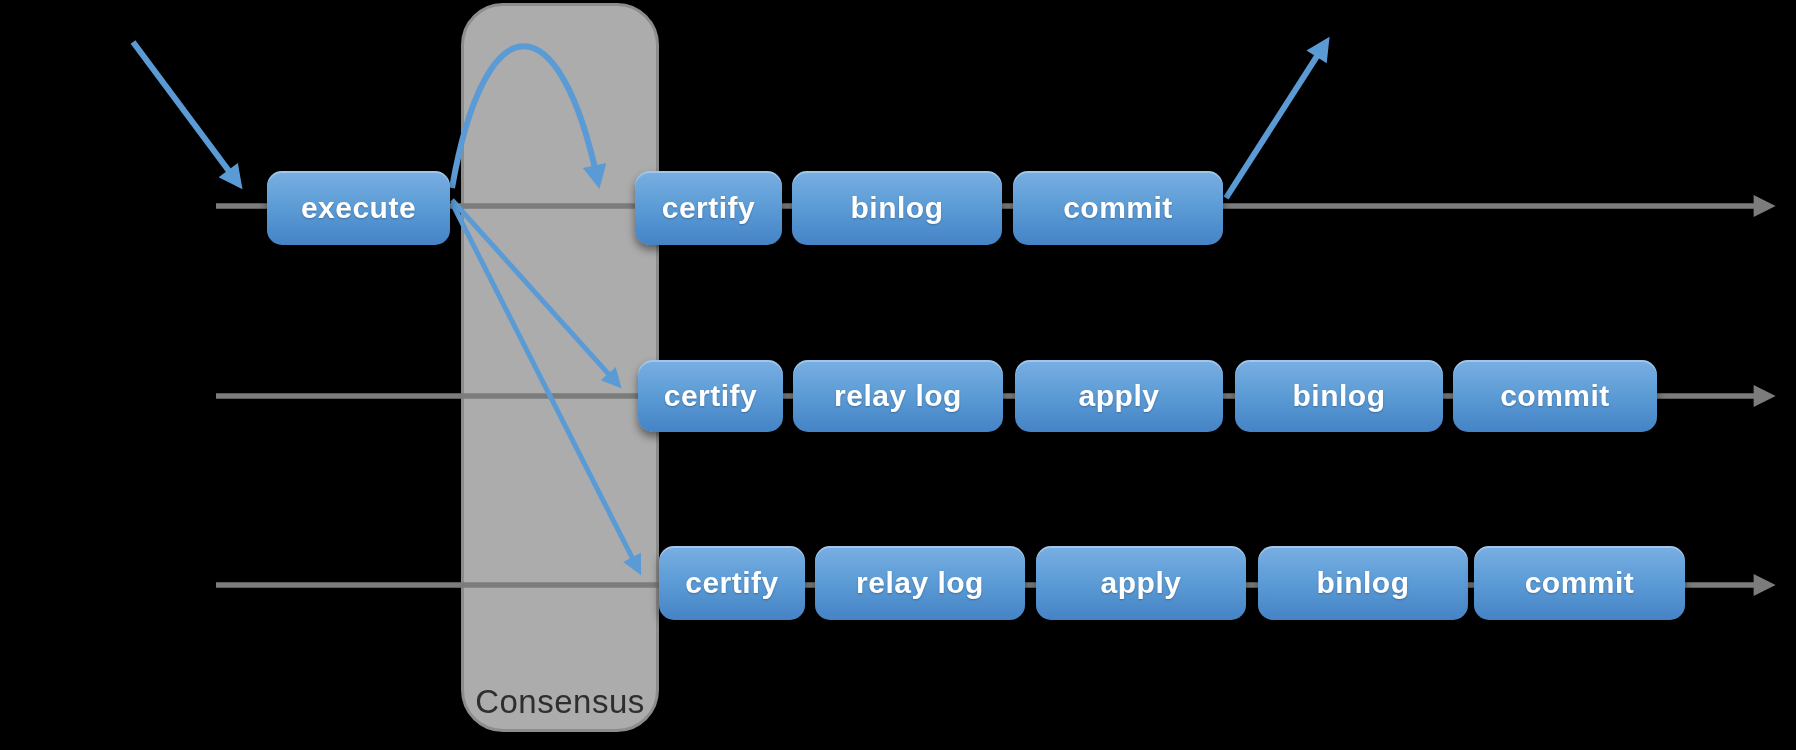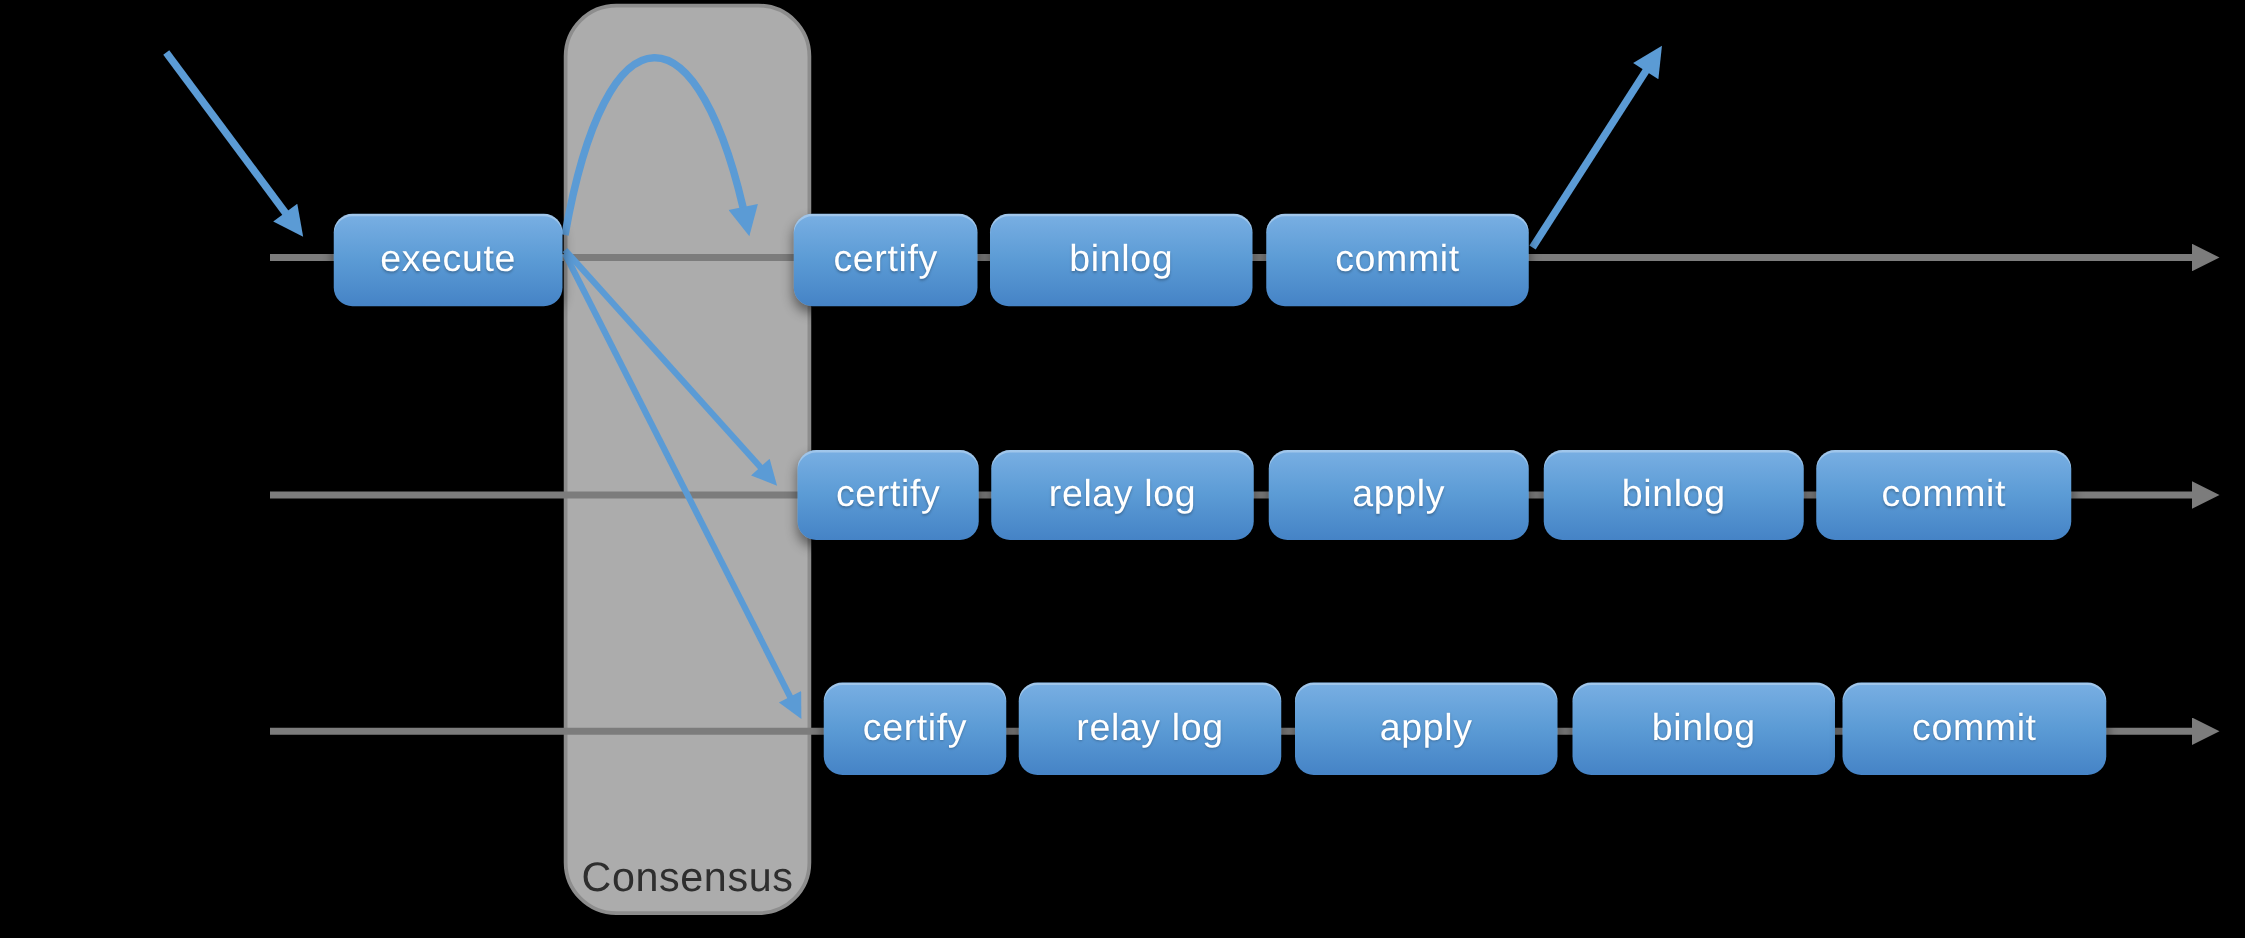--- a/index.html
+++ b/index.html
@@ -31,32 +31,32 @@
     position:absolute;
     border-radius:15px;
     display:flex;align-items:center;justify-content:center;
     z-index:3;
     box-shadow:0 5px 9px rgba(0,0,0,0.45), inset 0 2px 0 rgba(255,255,255,0.30);
     box-sizing:border-box;
   }
   .step-label{
     color:#fff;
     font-size:30px;
-    font-weight:normal;
+    font-weight:bold;
     letter-spacing:0.5px;
     text-shadow:0 1px 2px rgba(0,0,0,0.25);
     white-space:nowrap;
   }
 </style>
 </head>
 <body>
 
 <div id="canvas" style="background: rgb(0, 0, 0);">
 
-  <div class="consensus" style="left: 451px; top: 3px; width: 198px; height: 729px; background: rgb(172, 172, 172); border: 3px solid rgb(141, 141, 141);">
+  <div class="consensus" style="left: 461px; top: 3px; width: 198px; height: 729px; background: rgb(172, 172, 172); border: 3px solid rgb(141, 141, 141);">
     <div class="consensus-label" style="color: rgb(46, 46, 46);">Consensus</div>
   </div>
 
   <svg id="connector-layer" width="1796" height="750" viewBox="0 0 1796 750">
       <defs>
         <marker id="head-gray" viewBox="0 0 10 10" refX="7" refY="5" markerWidth="5" markerHeight="4" orient="auto" markerUnits="strokeWidth">
           <path d="M0,0 L10,5 L0,10 Z" fill="#7C7C7C"></path>
         </marker>
         <marker id="head-blue" viewBox="0 0 10 10" refX="7" refY="5" markerWidth="5" markerHeight="4" orient="auto" markerUnits="strokeWidth">
           <path d="M0,0 L10,5 L0,10 Z" fill="#5B9BD5"></path>

